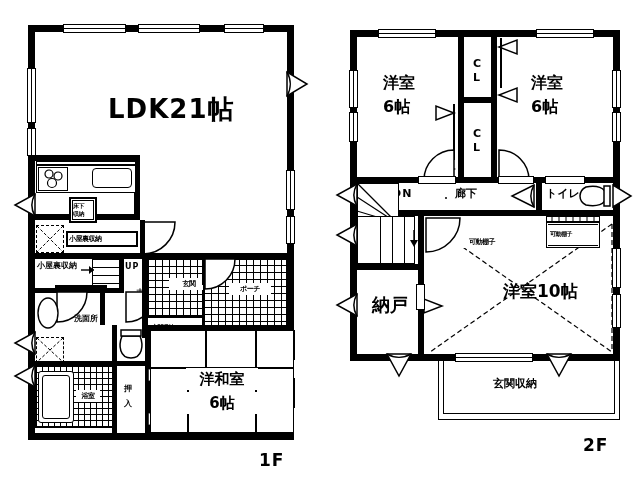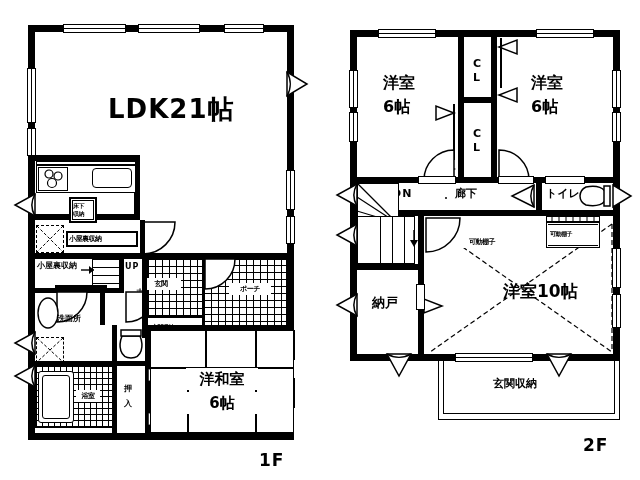--- a/index.html
+++ b/index.html
@@ -149,34 +149,34 @@
 
   <svg style="left:55px;top:292px;width:34px;height:34px;">
     <path d="M2,0 L2,30 A30,30 0 0 0 32,0 Z" fill="#fff" stroke="#000" stroke-width="1.5"></path>
   </svg>
 
   <svg style="left:124px;top:292px;width:34px;height:34px;">
     <path d="M2,0 L2,30 A30,30 0 0 0 32,0 Z" fill="#fff" stroke="#000" stroke-width="1.5"></path>
   </svg>
   <div class="wall" style="left:100px;top:293px;width:5px;height:32px;"></div>
 
-  <div class="lbl sm jp" style="left:57px;top:315px;">洗面所</div>
+  <div class="lbl sm jp" style="left:57px;top:315px;padding-left:17px;">洗面所</div>
 
   <svg style="left:36px;top:295px;width:24px;height:36px;">
     <ellipse cx="12" cy="18" rx="10" ry="15" fill="#fff" stroke="#000" stroke-width="1.4"></ellipse>
   </svg>
 
   <div class="dashbox" style="left:36px;top:337px;width:28px;height:26px;"></div>
   <svg style="left:36px;top:337px;width:28px;height:26px;">
     <line x1="1" y1="1" x2="27" y2="25" stroke="#000" stroke-width="1" stroke-dasharray="3,2"></line>
     <line x1="27" y1="1" x2="1" y2="25" stroke="#000" stroke-width="1" stroke-dasharray="3,2"></line>
   </svg>
 
   <div class="grid-fill" style="left:147px;top:259px;width:56px;height:58px;"></div>
-  <div class="plainplate jp tiny7" style="left:141px;top:278px;width:40px;height:12px;">玄関</div>
+  <div class="plainplate jp tiny7" style="left:169px;top:278px;width:40px;height:12px;">玄関</div>
 
   <div class="grid-fill" style="left:203px;top:259px;width:84px;height:78px;"></div>
   <svg style="left:203px;top:259px;width:36px;height:36px;">
     <path d="M2,0 L2,30 A30,30 0 0 0 32,0 Z" fill="#fff" stroke="#000" stroke-width="1.5"></path>
   </svg>
   <div class="plainplate jp tiny7" style="left:229px;top:283px;width:42px;height:12px;">ポーチ</div>
 
   <div class="box" style="left:147px;top:317px;width:56px;height:20px;"></div>
   <div class="lbl tiny" style="left:152px;top:324px;">玄関収納</div>
 
@@ -342,21 +342,21 @@
   <div class="thin" style="left:380px;top:216px;width:1px;height:48px;"></div>
   <div class="thin" style="left:392px;top:216px;width:1px;height:48px;"></div>
   <div class="thin" style="left:404px;top:216px;width:1px;height:48px;"></div>
   <svg style="left:408px;top:230px;width:12px;height:18px;">
     <line x1="6" y1="0" x2="6" y2="15" stroke="#000" stroke-width="1.4"></line>
     <path d="M6,17 L2,10 L10,10 Z" fill="#000"></path>
   </svg>
 
   <div class="wall" style="left:350px;top:264px;width:74px;height:6px;"></div>
   <div class="wall" style="left:418px;top:216px;width:6px;height:145px;"></div>
-  <div class="lbl md jp" style="left:372px;top:296px;font-size:13px;">納戸</div>
+  <div class="lbl md jp" style="left:372px;top:296px;font-size:18px;">納戸</div>
   <svg style="left:424px;top:297px;width:22px;height:18px;">
     <path d="M0,2 L0,16 L18,9 Z" fill="#fff" stroke="#000" stroke-width="1.5"></path>
   </svg>
   <div class="box" style="left:416px;top:284px;width:9px;height:26px;"></div>
 
   <svg style="left:428px;top:222px;width:186px;height:132px;">
     <line x1="2" y1="2" x2="184" y2="130" stroke="#000" stroke-width="1.2" stroke-dasharray="5,3"></line>
     <line x1="184" y1="2" x2="2" y2="130" stroke="#000" stroke-width="1.2" stroke-dasharray="5,3"></line>
     <line x1="184" y1="2" x2="184" y2="130" stroke="#000" stroke-width="1.2" stroke-dasharray="5,3"></line>
   </svg>

